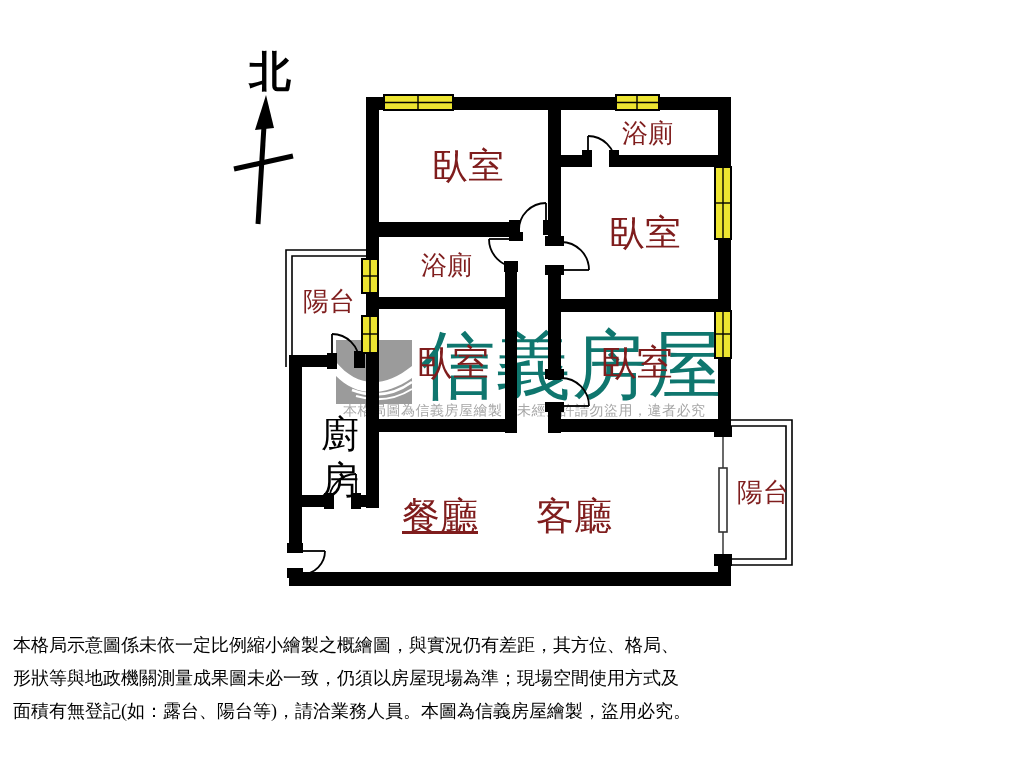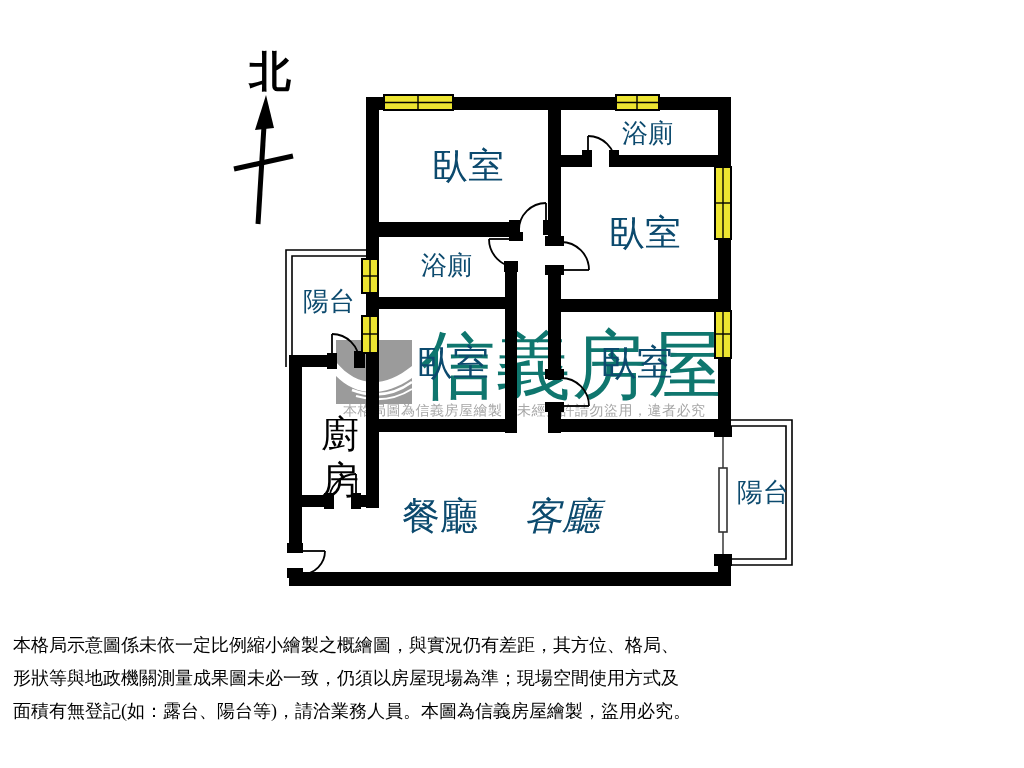--- a/index.html
+++ b/index.html
@@ -9,21 +9,21 @@
   .wm-layer{position:absolute;inset:0;z-index:1;}
   #plan-svg{position:absolute;left:0;top:0;z-index:2;}
   .label-layer{position:absolute;inset:0;z-index:3;}
   
   .wm-brand{position:absolute;left:420px;top:328px;font-size:75px;line-height:1;
             color:#0f766e;letter-spacing:1px;white-space:nowrap;}
   .wm-notice{position:absolute;left:343px;top:402px;font-size:14px;color:#a6a6a6;
              letter-spacing:0.5px;white-space:nowrap;}
   .wm-logo{position:absolute;left:336px;top:340px;}
   
-  .room-label{position:absolute;color:#0c4a6e;white-space:nowrap;line-height:1;}
+  .room-label{position:absolute;color:#7f1d1d;white-space:nowrap;line-height:1;}
   .lbl-bedroom{font-size:36px;text-align:center;}
   .lbl-small{font-size:26px;}
   .lbl-big{font-size:38px;}
   .lbl-kitchen{position:absolute;color:#000;font-size:38px;width:42px;
                line-height:1.2;white-space:normal;word-break:break-all;}
   .north-label{position:absolute;left:249px;top:44px;font-size:42px;font-weight:bold;color:#000;}
   
   .disclaimer{position:absolute;left:13px;width:1000px;color:#000;font-size:18px;
               line-height:32px;white-space:nowrap;z-index:3;}
   .dl1{top:629px;} .dl2{top:662px;} .dl3{top:695px;}
@@ -192,22 +192,22 @@
     <div class="north-label">北</div>
 
     <div class="room-label lbl-bedroom" style="left:432px;top:148px;">臥室</div>
     <div class="room-label lbl-small" style="left:622px;top:121px;">浴廁</div>
     <div class="room-label lbl-bedroom" style="left:609px;top:215px;">臥室</div>
     <div class="room-label lbl-small" style="left:421px;top:253px;">浴廁</div>
     <div class="room-label lbl-bedroom" style="left:417px;top:345px;">臥室</div>
     <div class="room-label lbl-bedroom" style="left:601px;top:345px;">臥室</div>
     <div class="room-label lbl-small" style="left:303px;top:289px;">陽台</div>
     <div class="lbl-kitchen" style="left:321px;top:388px;margin-top:24px;">廚房</div>
-    <div class="room-label lbl-big" style="left:402px;top:497px;">餐廳</div>
-    <div class="room-label lbl-big" style="left:524px;top:497px;font-style:italic;">客廳</div>
+    <div class="room-label lbl-big" style="left:402px;top:497px;text-decoration:underline;">餐廳</div>
+    <div class="room-label lbl-big" style="left:536px;top:497px;">客廳</div>
     <div class="room-label lbl-small" style="left:737px;top:480px;">陽台</div>
   </div>
 
   <div class="disclaimer dl1">本格局示意圖係未依一定比例縮小繪製之概繪圖，與實況仍有差距，其方位、格局、</div>
   <div class="disclaimer dl3">面積有無登記(如：露台、陽台等)，請洽業務人員。本圖為信義房屋繪製，盜用必究。</div>
   <div class="disclaimer dl2">形狀等與地政機關測量成果圖未必一致，仍須以房屋現場為準；現場空間使用方式及</div>
 
 </div>
 
 </body></html>

